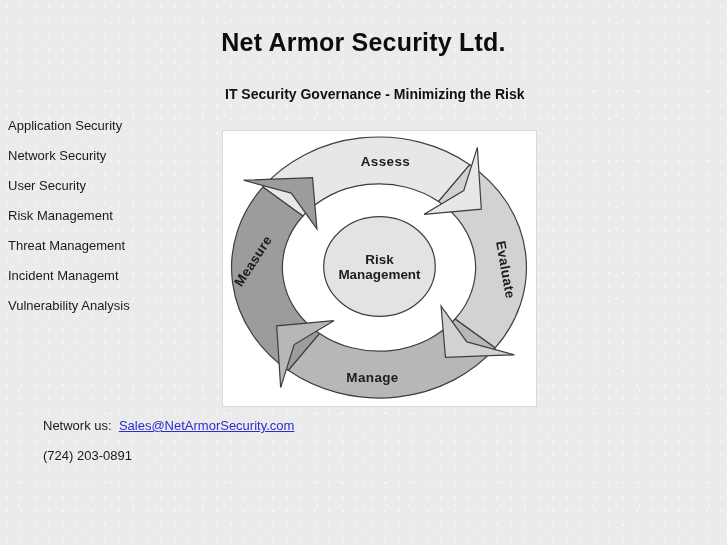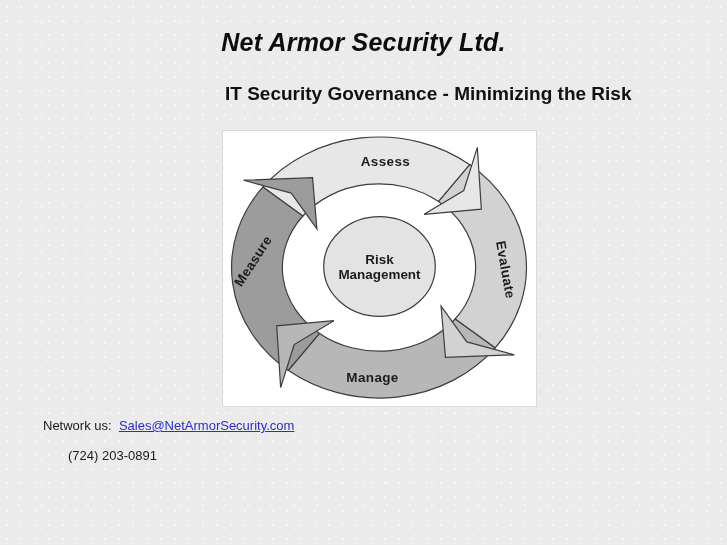--- a/index.html
+++ b/index.html
@@ -8,50 +8,59 @@
     position:relative;width:727px;height:545px;overflow:hidden;
     background-color:#ebebeb;
     background-image:
       radial-gradient(circle,#f6f6f6 1px,rgba(0,0,0,0) 1.4px),
       radial-gradient(circle,#f2f2f2 1px,rgba(0,0,0,0) 1.4px);
     background-size:14px 14px,23px 23px;
     background-position:0 0,7px 11px;
   }
   .title{
     position:absolute;top:29px;left:0;width:727px;text-align:center;
-    font-size:25px;font-weight:bold;color:#0d0d0d;line-height:27px;letter-spacing:.2px;font-style:italic;
+    font-size:25px;font-weight:bold;color:#0d0d0d;line-height:27px;letter-spacing:.2px;
   }
   .subtitle{
     position:absolute;top:86px;left:225px;
-    font-size:19px;font-weight:bold;color:#111;line-height:16px;
+    font-size:14px;font-weight:bold;color:#111;line-height:16px;
   }
   .nav{position:absolute;left:8px;top:110px;width:200px;}
   .nav-item{
     height:30px;display:flex;align-items:center;
     font-size:13px;color:#1b1b1b;cursor:pointer;
   }
   .figure{
     position:absolute;left:222px;top:130px;width:315px;height:277px;
     background:#ffffff;box-sizing:border-box;border:1px solid #dadada;
   }
   .figure svg{display:block;}
   .contact-line{position:absolute;left:43px;font-size:13px;color:#1a1a1a;}
   .contact-line.one{top:418px;}
-  .contact-line.two{top:448px;margin-left:25px;}
+  .contact-line.two{top:448px;}
   .email{ text-decoration:underline;cursor:pointer;text-align:right;}
   .svg-label{font-family:"Liberation Sans","DejaVu Sans",sans-serif;font-weight:bold;fill:#1c1c1c;}
 </style>
 </head>
 <body>
 
 <div class="page">
 
   <div class="title">Net Armor Security Ltd.</div>
   <div class="subtitle">IT Security Governance - Minimizing the Risk</div>
 
+  <div class="nav">
+    <div class="nav-item">Application Security</div>
+    <div class="nav-item">Network Security</div>
+    <div class="nav-item">User Security</div>
+    <div class="nav-item">Risk Management</div>
+    <div class="nav-item">Threat Management</div>
+    <div class="nav-item">Incident Managemt</div>
+    <div class="nav-item">Vulnerability Analysis</div>
+  </div>
 
   <div class="figure">
     <svg id="cycle" width="313" height="275" viewBox="1 1 314 276">
       <g id="bodies">
           <path d="M 40.9 57.3 A 148 131 0 0 1 248.6 34.8 L 217.2 71.8 A 97 84 0 0 0 81.1 86.3 Z" fill="#e7e7e7" stroke="#3d3d3d" stroke-width="1.2"></path>
           <path d="M 248.6 34.8 A 148 131 0 0 1 274.1 218.7 L 233.9 189.7 A 97 84 0 0 0 217.2 71.8 Z" fill="#d2d2d2" stroke="#3d3d3d" stroke-width="1.2"></path>
           <path d="M 274.1 218.7 A 148 131 0 0 1 66.4 241.2 L 97.8 204.2 A 97 84 0 0 0 233.9 189.7 Z" fill="#b7b7b7" stroke="#3d3d3d" stroke-width="1.2"></path>
           <path d="M 66.4 241.2 A 148 131 0 0 1 40.9 57.3 L 81.1 86.3 A 97 84 0 0 0 97.8 204.2 Z" fill="#9c9c9c" stroke="#3d3d3d" stroke-width="1.2"></path>
         </g>
       <g id="heads">

